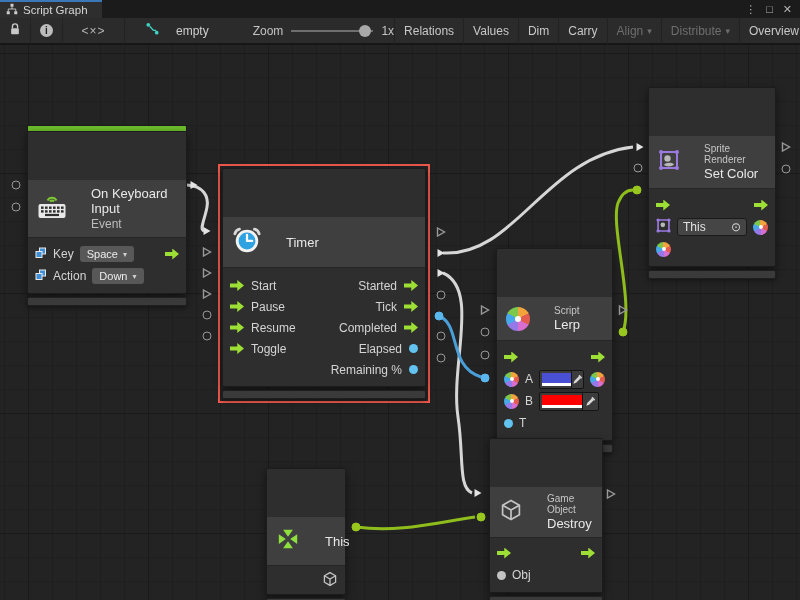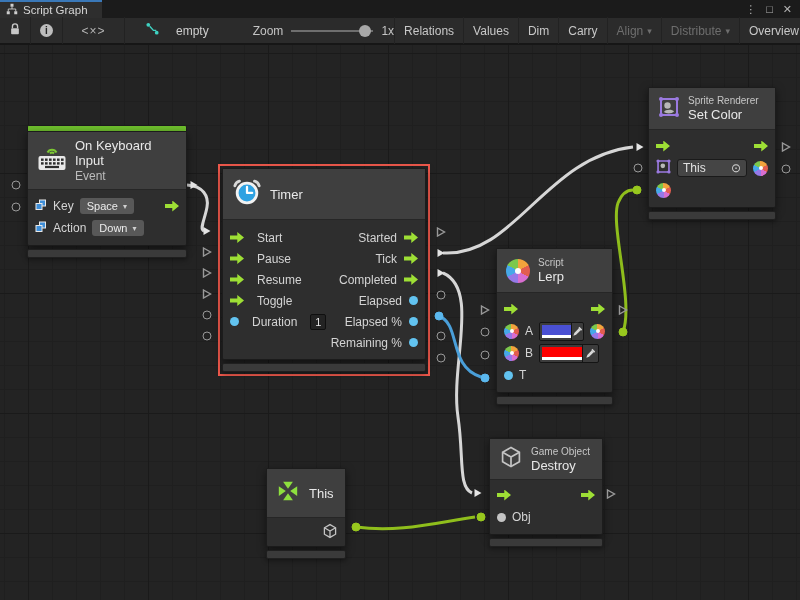--- a/index.html
+++ b/index.html
@@ -43,32 +43,32 @@
       linear-gradient(90deg, #1f1f1f 1px, transparent 1px);
     background-size:120px 120px, 120px 120px, 24px 24px, 24px 24px;
     background-position:0 8px, 28px 0, 0 8px, 4px 0; }
   #wires { position:absolute; left:0; top:0; width:800px; height:555px; z-index:1; }
   #wires path { fill:none; }
 
   
   .node { position:absolute; z-index:2; }
   .nmain { background:#2e2e2e; border:1px solid #1c1c1c; border-radius:2px; box-shadow:0 3px 9px rgba(0,0,0,.5); }
   .accentbar { height:6px; background:#6EBE2D; border:1px solid #1c1c1c; border-bottom:none; border-radius:2px 2px 0 0; }
-  .nheader { display:flex; align-items:center; gap:8px; padding:6px 9px; background:#3f3f3f; border-bottom:1px solid #262626; }
+  .nheader { display:flex; align-items:center; gap:24px; padding:6px 9px; background:#3f3f3f; border-bottom:1px solid #262626;margin-top:48px; }
   .ntitle { color:#e8e8e8; font-size:13px; }
   .nsub { color:#bdbdbd; font-size:12px; margin-top:1px; }
   .ncat { color:#c6c6c6; font-size:10px; margin-bottom:1px; }
   .nbody { padding:5px 0 6px 0; }
   .nfooter { margin-top:3px; height:9px; background:#3a3a3a; border:1px solid #1f1f1f; border-radius:2px;
              box-shadow:0 2px 5px rgba(0,0,0,.4); }
   .selwrap { position:absolute; z-index:2; border:2px solid #F0594C; padding:2px; }
 
   .row { display:flex; align-items:center; gap:6px; height:22px; padding:0 7px; color:#d4d4d4; font-size:12px; }
   .trow { display:flex; align-items:center; height:21px; padding:0 7px; color:#d4d4d4; font-size:12px; }
-  .tl { display:flex; align-items:center; gap:13px; flex:1; }
+  .tl { display:flex; align-items:center; gap:7px; flex:1; }
   .tr { display:flex; align-items:center; gap:7px; justify-content:flex-end; flex:1; white-space:nowrap; }
 
   .garrow { width:14px; height:11px; background:#9EDF35; flex:none;
             clip-path:polygon(0 32%,52% 32%,52% 0,100% 50%,52% 100%,52% 68%,0 68%); }
   .dot { width:9px; height:9px; border-radius:50%; flex:none; }
   .dot.blue { background:#62C3F0; } .dot.purple { background:#B18CE4; } .dot.gray { background:#c4c4c4; }
   .cwheel { width:15px; height:15px; border-radius:50%; position:relative; flex:none;
     background:conic-gradient(#f2a33c 0 60deg,#e25d4f 60deg 120deg,#d86ed0 120deg 180deg,#9579e8 180deg 240deg,#46a8e8 240deg 300deg,#7cc84c 300deg 360deg); }
   .cwheel::after { content:""; position:absolute; left:50%; top:50%; width:4px; height:4px; margin:-2px 0 0 -2px;
     background:#fdfdfd; border-radius:50%; }
@@ -298,31 +298,20 @@
               <div class="tl">
                   <span class="garrow"></span>
                   <span>Toggle</span>
                 </div>
               <div class="tr">
                   <span>Elapsed</span>
                   <span class="dot blue"></span>
                 </div>
             </div>
             <div class="trow">
-              <div class="tl">
-                  <span class="dot blue"></span>
-                  <span>Duration</span>
-                  <span class="numbox">1</span>
-                </div>
-              <div class="tr">
-                  <span>Elapsed %</span>
-                  <span class="dot blue"></span>
-                </div>
-            </div>
-            <div class="trow">
               <div class="tl"></div>
               <div class="tr">
                   <span>Remaining %</span>
                   <span class="dot blue"></span>
                 </div>
             </div>
           </div>
         </div>
         <div class="nfooter"></div>
       </div>

